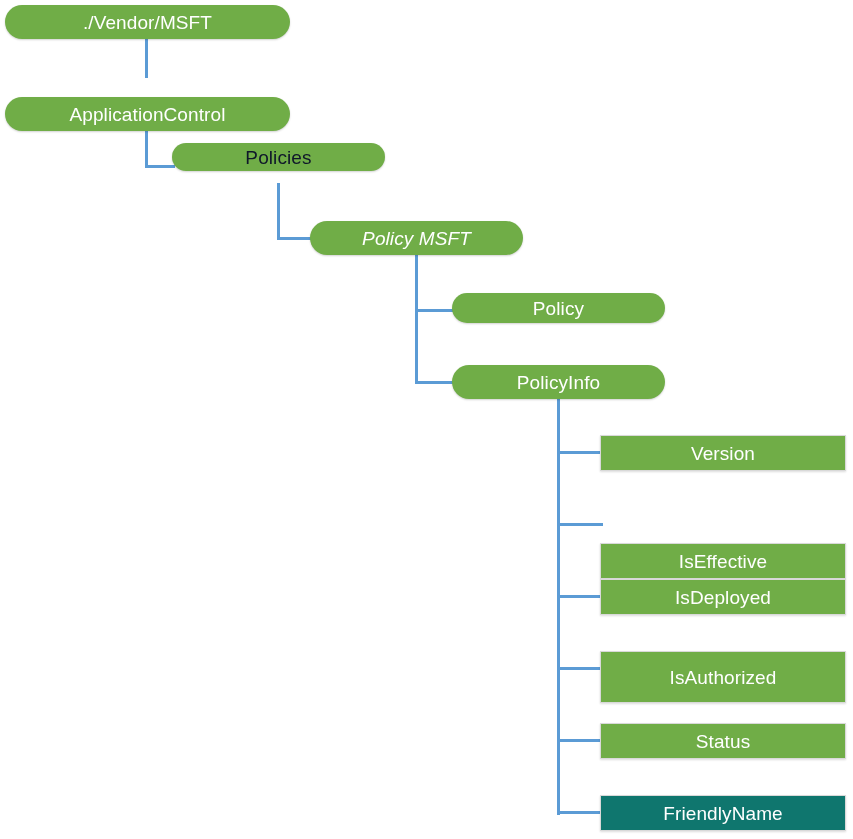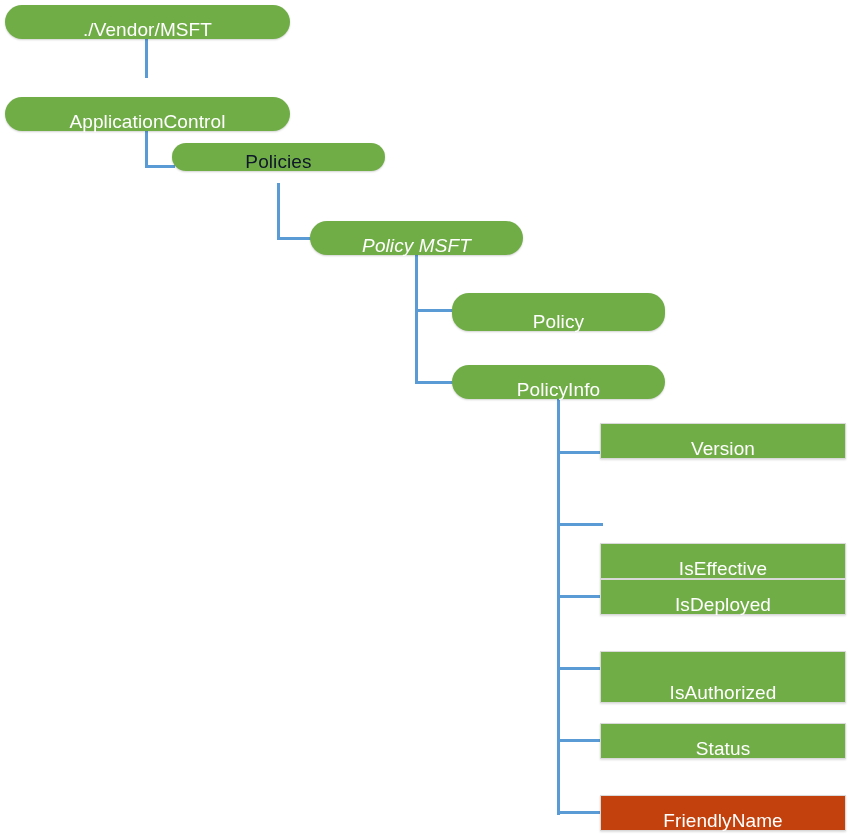--- a/index.html
+++ b/index.html
@@ -17,21 +17,21 @@
     height: 839px;
     background: #ffffff;
     overflow: hidden;
   }
   .node {
     position: absolute;
     box-sizing: border-box;
     background: #70AD47;
     color: #FFFFFF;
     display: flex;
-    align-items: flex-end;
+    align-items: center;
     justify-content: center;
     text-align: center;
     font-size: 19px;
     line-height: 1;
     letter-spacing: 0.1px;
     white-space: nowrap;
     z-index: 3;
   }
   .node.rounded {
     border-radius: 17px;
@@ -84,38 +84,38 @@
       </div>
       <div class="node rounded" style="left: 5px; top: 77px; width: 285px; height: 34px; background: rgb(112, 173, 71); color: rgb(255, 255, 255); margin-top: 20px;">
         <span>ApplicationControl</span>
       </div>
       <div class="node rounded" style="left: 172px; top: 143px; width: 213px; height: 28px; background: rgb(112, 173, 71); color: #0f172a;">
         <span>Policies</span>
       </div>
       <div class="node rounded italic" style="left: 310px; top: 221px; width: 213px; height: 34px; background: rgb(112, 173, 71); color: rgb(255, 255, 255);">
         <span>Policy MSFT</span>
       </div>
-      <div class="node rounded" style="left: 452px; top: 293px; width: 213px; height: 38px; background: rgb(112, 173, 71); color: rgb(255, 255, 255);">
+      <div class="node rounded" style="left: 452px; top: 293px; width: 213px; height: 30px; background: rgb(112, 173, 71); color: rgb(255, 255, 255);">
         <span>Policy</span>
       </div>
       <div class="node rounded" style="left: 452px; top: 365px; width: 213px; height: 34px; background: rgb(112, 173, 71); color: rgb(255, 255, 255);">
         <span>PolicyInfo</span>
       </div>
-      <div class="node rect" style="left: 600px; top: 423px; width: 246px; height: 36px; background: rgb(112, 173, 71); color: rgb(255, 255, 255); border-color: rgb(217, 217, 217);">
+      <div class="node rect" style="left: 600px; top: 435px; width: 246px; height: 36px; background: rgb(112, 173, 71); color: rgb(255, 255, 255); border-color: rgb(217, 217, 217);">
         <span>Version</span>
       </div>
       <div class="node rect" style="left: 600px; top: 507px; width: 246px; height: 36px; background: rgb(112, 173, 71); color: rgb(255, 255, 255); border-color: rgb(217, 217, 217); margin-top: 36px;">
         <span>IsEffective</span>
       </div>
       <div class="node rect" style="left: 600px; top: 579px; width: 246px; height: 36px; background: rgb(112, 173, 71); color: rgb(255, 255, 255); border-color: rgb(217, 217, 217);">
         <span>IsDeployed</span>
       </div>
       <div class="node rect" style="left: 600px; top: 651px; width: 246px; height: 52px; background: rgb(112, 173, 71); color: rgb(255, 255, 255); border-color: rgb(217, 217, 217);">
         <span>IsAuthorized</span>
       </div>
       <div class="node rect" style="left: 600px; top: 723px; width: 246px; height: 36px; background: rgb(112, 173, 71); color: rgb(255, 255, 255); border-color: rgb(217, 217, 217);">
         <span>Status</span>
       </div>
-      <div class="node rect" style="left: 600px; top: 795px; width: 246px; height: 36px; background: #c2410c; color: rgb(255, 255, 255); border-color: rgb(217, 217, 217);">
+      <div class="node rect" style="left: 600px; top: 795px; width: 246px; height: 36px; background: #0f766e; color: rgb(255, 255, 255); border-color: rgb(217, 217, 217);">
         <span>FriendlyName</span>
       </div>
     </div>
 </div>
 
 </body></html>

